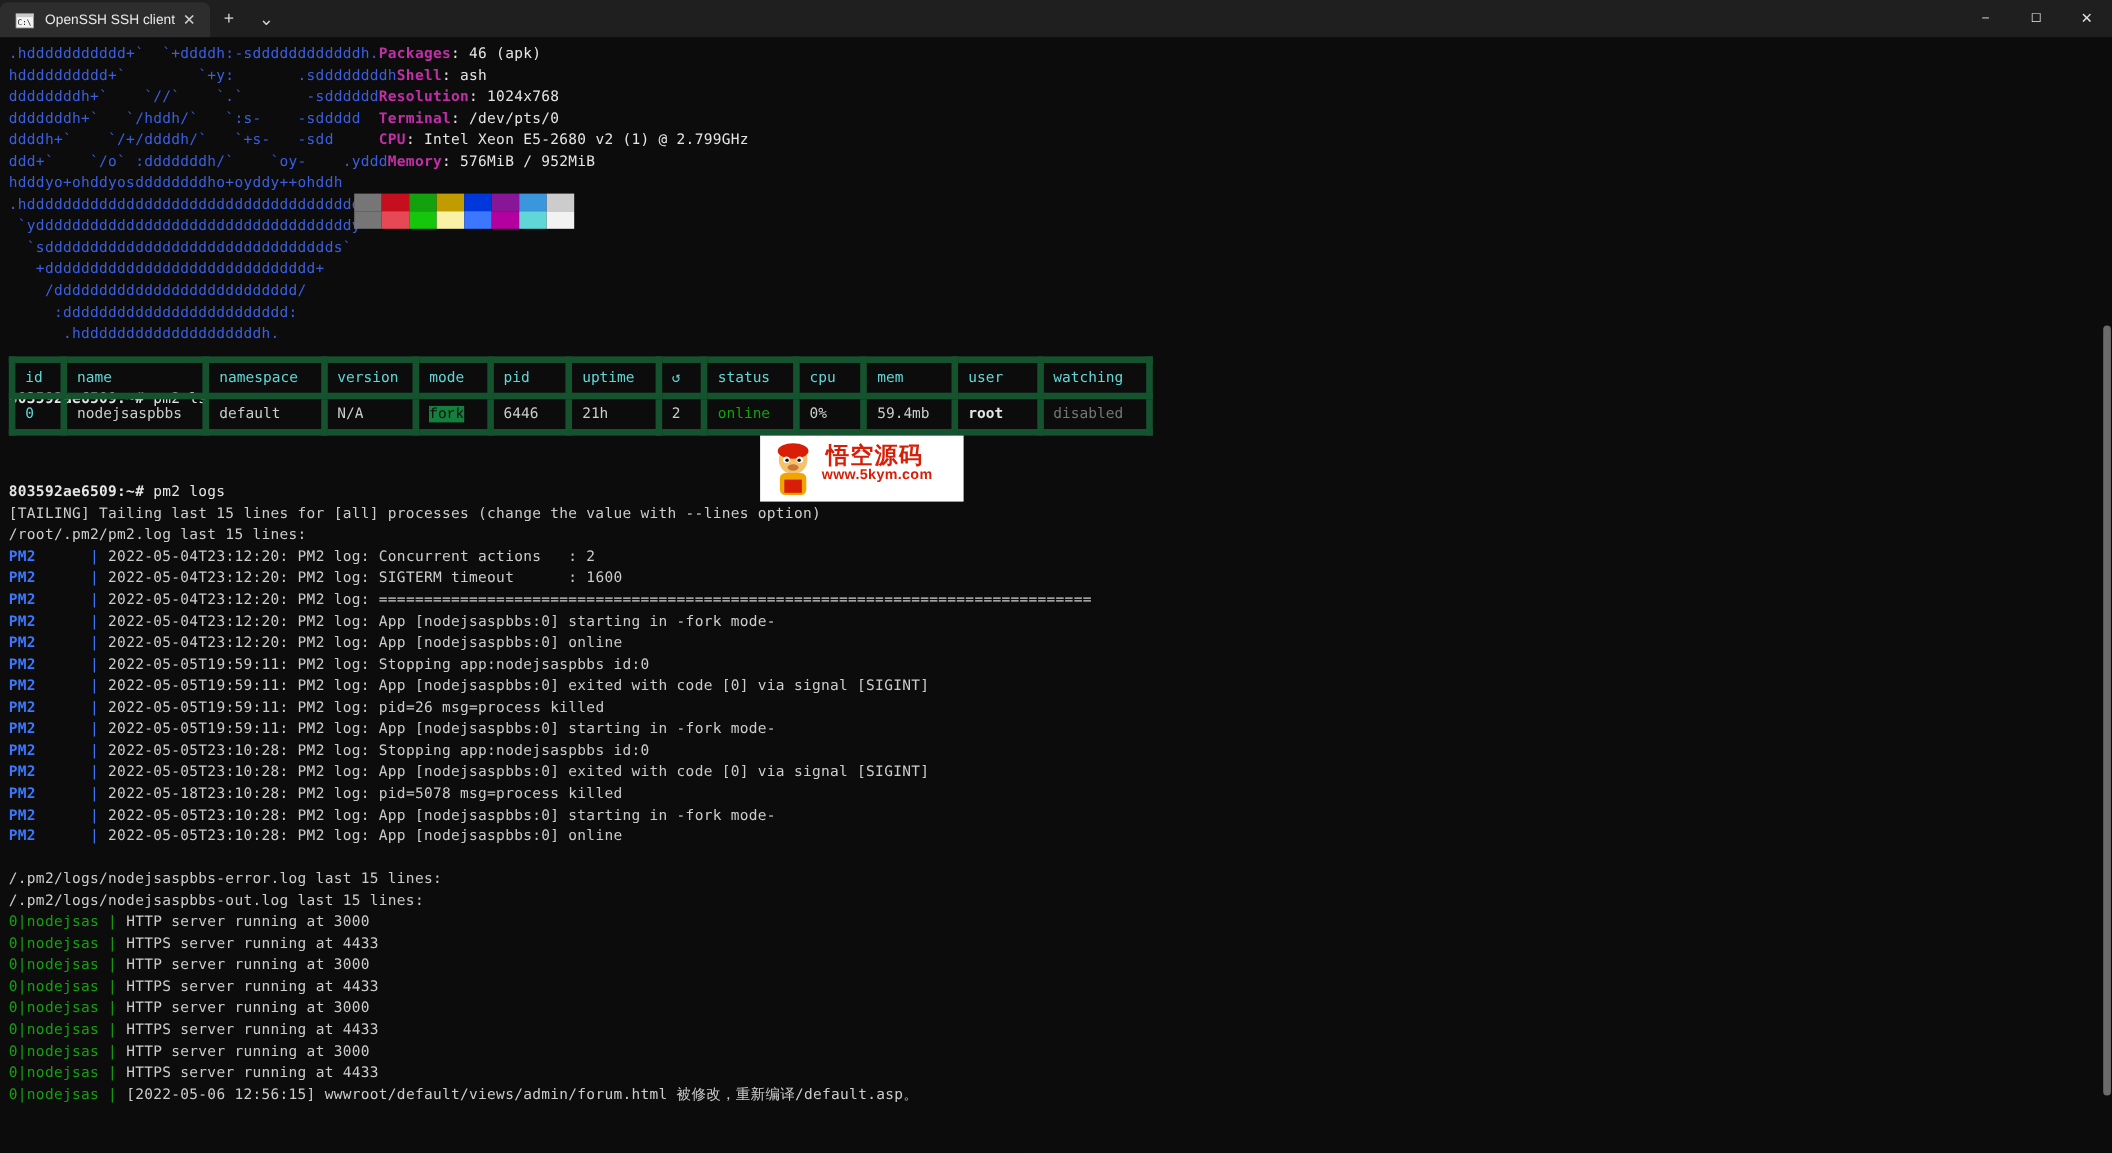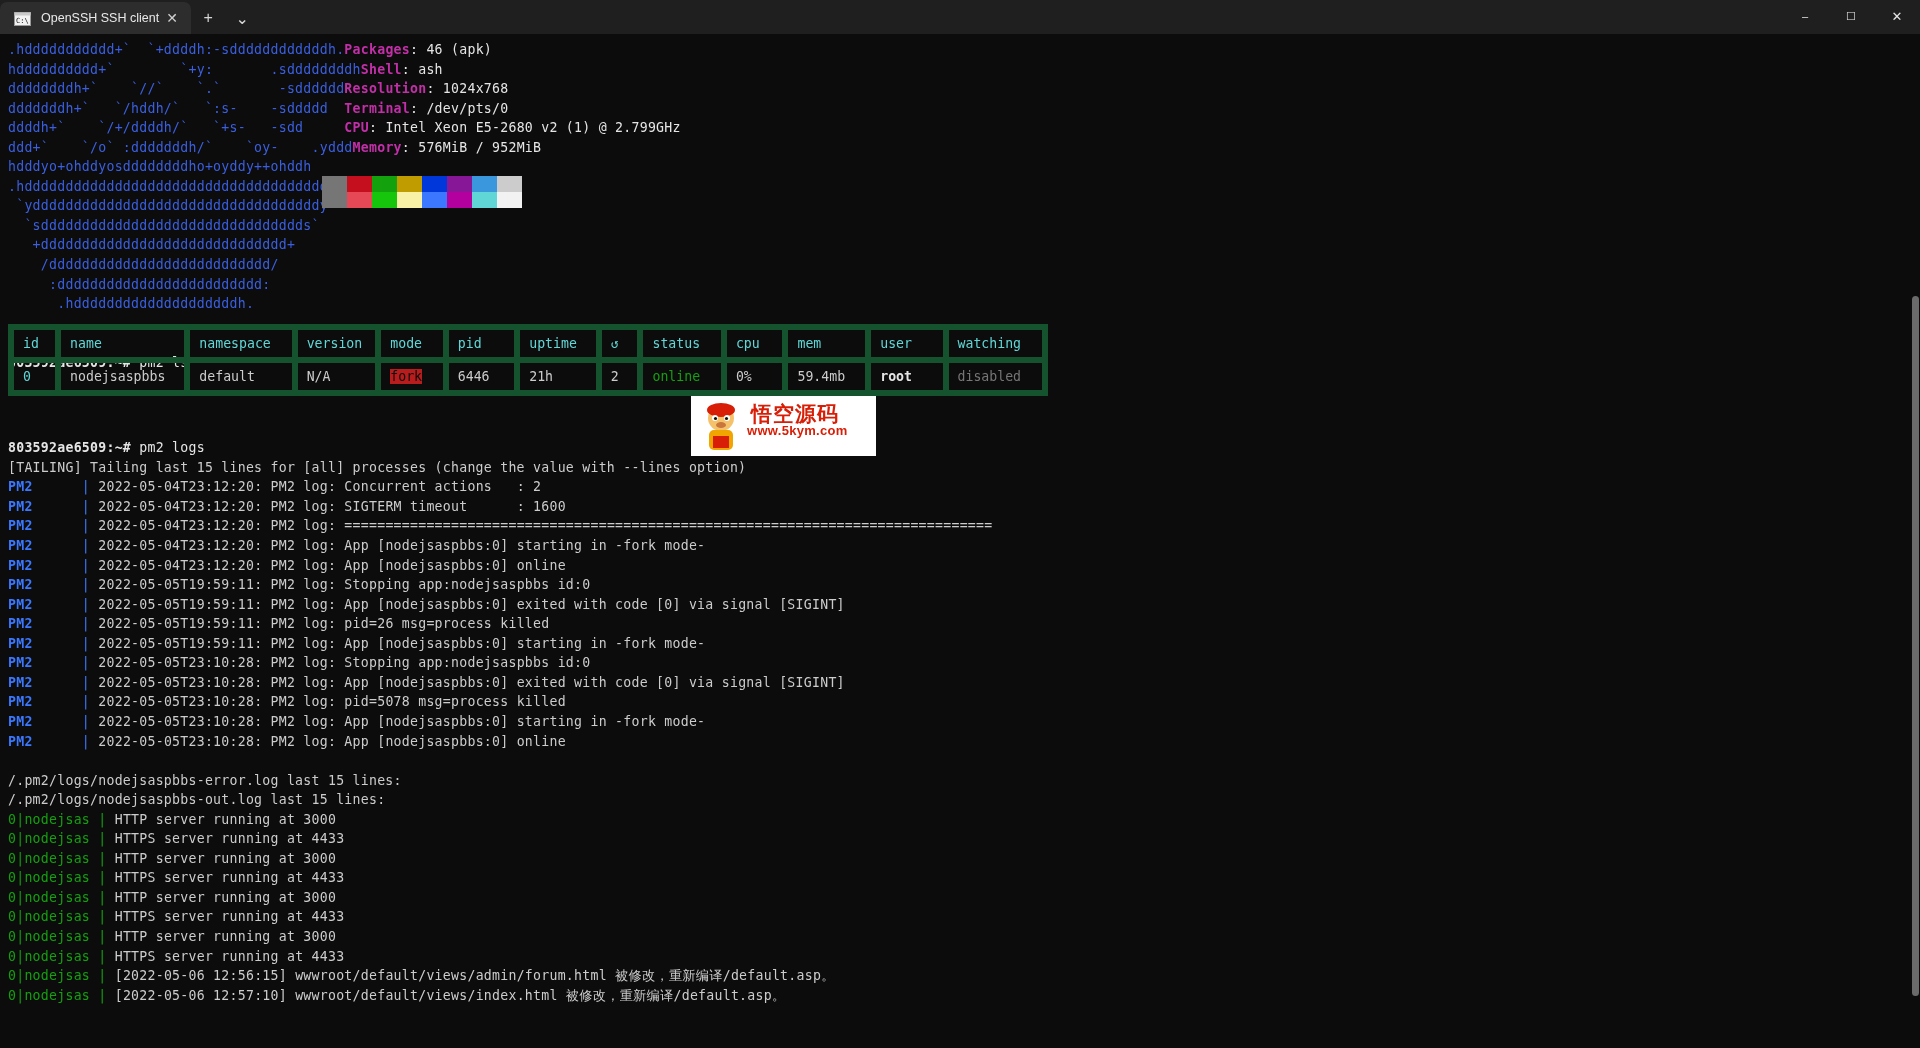--- a/index.html
+++ b/index.html
@@ -28,21 +28,21 @@
 
   .c-blue{color:#3b5fe0;}
   .c-blue-b{color:#3b78ff;}
   .c-mag{color:#c22fa8;}
   .c-white{color:#e5e5e5;}
   .c-cyan{color:#61d6d6;}
   .c-green-d{color:#13a10e;}
   .c-dim{color:#767676;}
   .c-grey{color:#cccccc;}
   .bold{font-weight:bold;}
-  .inv{background:#b91c1c;color:#0c0c0c;}
+  .inv{background:#15803d;color:#0c0c0c;font-family:Liberation Mono, monospace;}
 
   
   #palette{position:absolute;left:322px;top:142px;}
   .prow{display:flex;}
   .sw{width:25px;height:16px;}
 
   
   #pm2table{position:absolute;left:8px;top:290px;width:1040px;border-collapse:collapse;
             font-family:"DejaVu Sans Mono","Liberation Mono",monospace;font-size:13.2px;}
   #pm2table td{border:6px solid #14532d;padding:6px 9px;color:#cccccc;white-space:nowrap;}
@@ -101,47 +101,47 @@
         <pre class="line"><span class="c-blue">     :ddddddddddddddddddddddddd:         </span></pre>
         <pre class="line"><span class="c-blue">      .hddddddddddddddddddddh.           </span></pre>
       </div>
     <div id="console-block">
         <pre class="line">&nbsp;</pre>
         <pre class="line">&nbsp;</pre>
         <pre class="line"><span class="c-white bold">803592ae6509:~# </span><span class="c-white">pm2 ls</span></pre>
         <div style="height: 62px;"></div>
         <pre class="line"><span class="c-white bold">803592ae6509:~# </span><span class="c-white">pm2 logs</span></pre>
         <pre class="line">[TAILING] Tailing last 15 lines for [all] processes (change the value with --lines option)</pre>
+        <pre class="line">/root/.pm2/pm2.log last 15 lines:</pre>
         <pre class="line"><span class="c-blue-b bold">PM2      </span><span class="c-blue-b">| </span><span class="c-grey">2022-05-04T23:12:20: PM2 log: Concurrent actions   : 2</span></pre>
         <pre class="line"><span class="c-blue-b bold">PM2      </span><span class="c-blue-b">| </span><span class="c-grey">2022-05-04T23:12:20: PM2 log: SIGTERM timeout      : 1600</span></pre>
         <pre class="line"><span class="c-blue-b bold">PM2      </span><span class="c-blue-b">| </span><span class="c-grey">2022-05-04T23:12:20: PM2 log: ===============================================================================</span></pre>
         <pre class="line"><span class="c-blue-b bold">PM2      </span><span class="c-blue-b">| </span><span class="c-grey">2022-05-04T23:12:20: PM2 log: App [nodejsaspbbs:0] starting in -fork mode-</span></pre>
         <pre class="line"><span class="c-blue-b bold">PM2      </span><span class="c-blue-b">| </span><span class="c-grey">2022-05-04T23:12:20: PM2 log: App [nodejsaspbbs:0] online</span></pre>
         <pre class="line"><span class="c-blue-b bold">PM2      </span><span class="c-blue-b">| </span><span class="c-grey">2022-05-05T19:59:11: PM2 log: Stopping app:nodejsaspbbs id:0</span></pre>
         <pre class="line"><span class="c-blue-b bold">PM2      </span><span class="c-blue-b">| </span><span class="c-grey">2022-05-05T19:59:11: PM2 log: App [nodejsaspbbs:0] exited with code [0] via signal [SIGINT]</span></pre>
         <pre class="line"><span class="c-blue-b bold">PM2      </span><span class="c-blue-b">| </span><span class="c-grey">2022-05-05T19:59:11: PM2 log: pid=26 msg=process killed</span></pre>
         <pre class="line"><span class="c-blue-b bold">PM2      </span><span class="c-blue-b">| </span><span class="c-grey">2022-05-05T19:59:11: PM2 log: App [nodejsaspbbs:0] starting in -fork mode-</span></pre>
         <pre class="line"><span class="c-blue-b bold">PM2      </span><span class="c-blue-b">| </span><span class="c-grey">2022-05-05T23:10:28: PM2 log: Stopping app:nodejsaspbbs id:0</span></pre>
         <pre class="line"><span class="c-blue-b bold">PM2      </span><span class="c-blue-b">| </span><span class="c-grey">2022-05-05T23:10:28: PM2 log: App [nodejsaspbbs:0] exited with code [0] via signal [SIGINT]</span></pre>
-        <pre class="line"><span class="c-blue-b bold">PM2      </span><span class="c-blue-b">| </span><span class="c-grey">2022-05-05T23:10:28: PM2 log: pid=5078 msg=process killed</span></pre>
+        <pre class="line"><span class="c-blue-b bold">PM2      </span><span class="c-blue-b">| </span><span class="c-grey">2022-05-18T23:10:28: PM2 log: pid=5078 msg=process killed</span></pre>
         <pre class="line"><span class="c-blue-b bold">PM2      </span><span class="c-blue-b">| </span><span class="c-grey">2022-05-05T23:10:28: PM2 log: App [nodejsaspbbs:0] starting in -fork mode-</span></pre>
         <pre class="line"><span class="c-blue-b bold">PM2      </span><span class="c-blue-b">| </span><span class="c-grey">2022-05-05T23:10:28: PM2 log: App [nodejsaspbbs:0] online</span></pre>
         <pre class="line">&nbsp;</pre>
         <pre class="line">/.pm2/logs/nodejsaspbbs-error.log last 15 lines:</pre>
         <pre class="line">/.pm2/logs/nodejsaspbbs-out.log last 15 lines:</pre>
         <pre class="line"><span class="c-green-d">0|nodejsas</span><span class="c-green-d"> | </span><span class="c-grey">HTTP server running at 3000</span></pre>
         <pre class="line"><span class="c-green-d">0|nodejsas</span><span class="c-green-d"> | </span><span class="c-grey">HTTPS server running at 4433</span></pre>
         <pre class="line"><span class="c-green-d">0|nodejsas</span><span class="c-green-d"> | </span><span class="c-grey">HTTP server running at 3000</span></pre>
         <pre class="line"><span class="c-green-d">0|nodejsas</span><span class="c-green-d"> | </span><span class="c-grey">HTTPS server running at 4433</span></pre>
         <pre class="line"><span class="c-green-d">0|nodejsas</span><span class="c-green-d"> | </span><span class="c-grey">HTTP server running at 3000</span></pre>
         <pre class="line"><span class="c-green-d">0|nodejsas</span><span class="c-green-d"> | </span><span class="c-grey">HTTPS server running at 4433</span></pre>
         <pre class="line"><span class="c-green-d">0|nodejsas</span><span class="c-green-d"> | </span><span class="c-grey">HTTP server running at 3000</span></pre>
         <pre class="line"><span class="c-green-d">0|nodejsas</span><span class="c-green-d"> | </span><span class="c-grey">HTTPS server running at 4433</span></pre>
         <pre class="line"><span class="c-green-d">0|nodejsas</span><span class="c-green-d"> | </span><span class="c-grey">[2022-05-06 12:56:15] wwwroot/default/views/admin/forum.html 被修改，重新编译/default.asp。</span></pre>
-        <pre class="line"><span class="c-green-d">0|nodejsas</span><span class="c-green-d"> | </span><span class="c-grey">[2022-05-06 12:57:10] wwwroot/default/views/index.html 被修改，重新编译/default.asp。</span></pre>
       </div>
   </div>
 
   <div id="palette">
     <div class="prow">
         <div class="sw" style="background: rgb(118, 118, 118);"></div>
         <div class="sw" style="background: rgb(197, 15, 31);"></div>
         <div class="sw" style="background: rgb(19, 161, 14);"></div>
         <div class="sw" style="background: rgb(193, 156, 0);"></div>
         <div class="sw" style="background: rgb(0, 55, 218);"></div>

